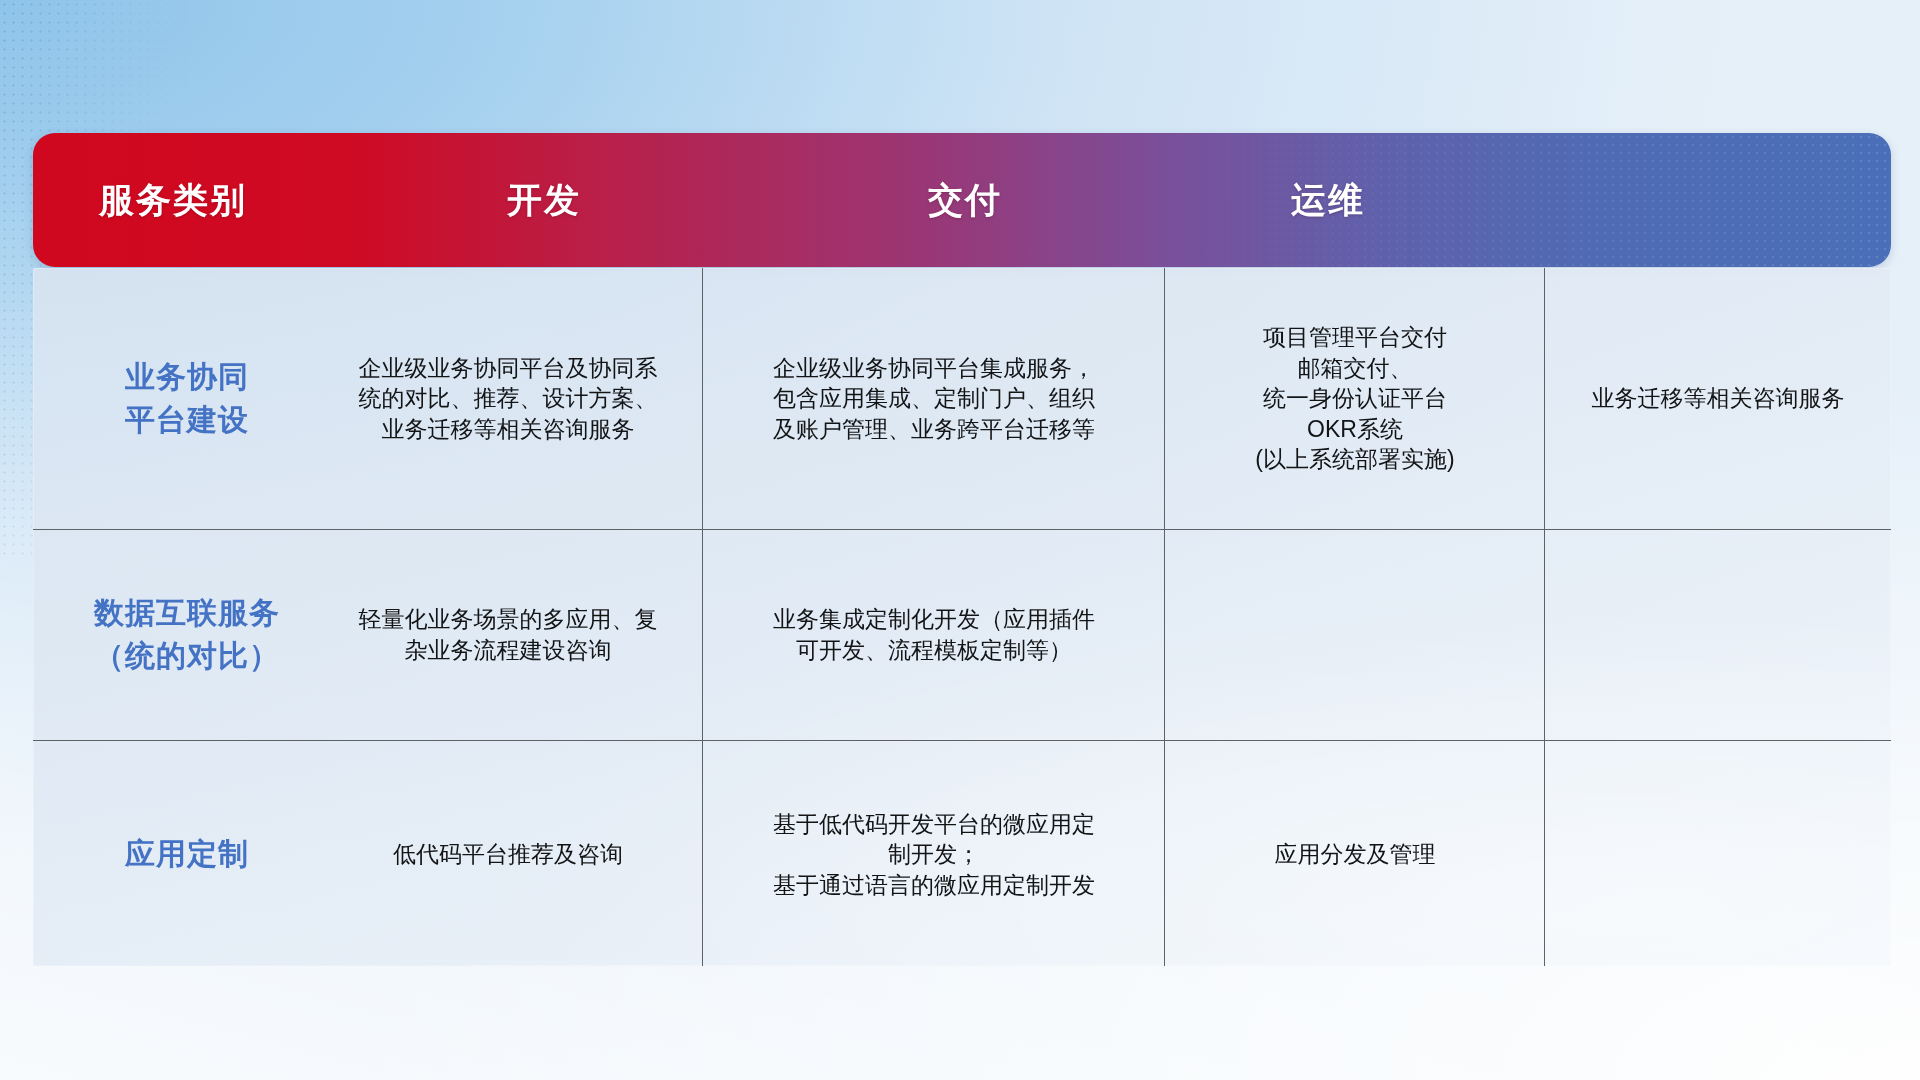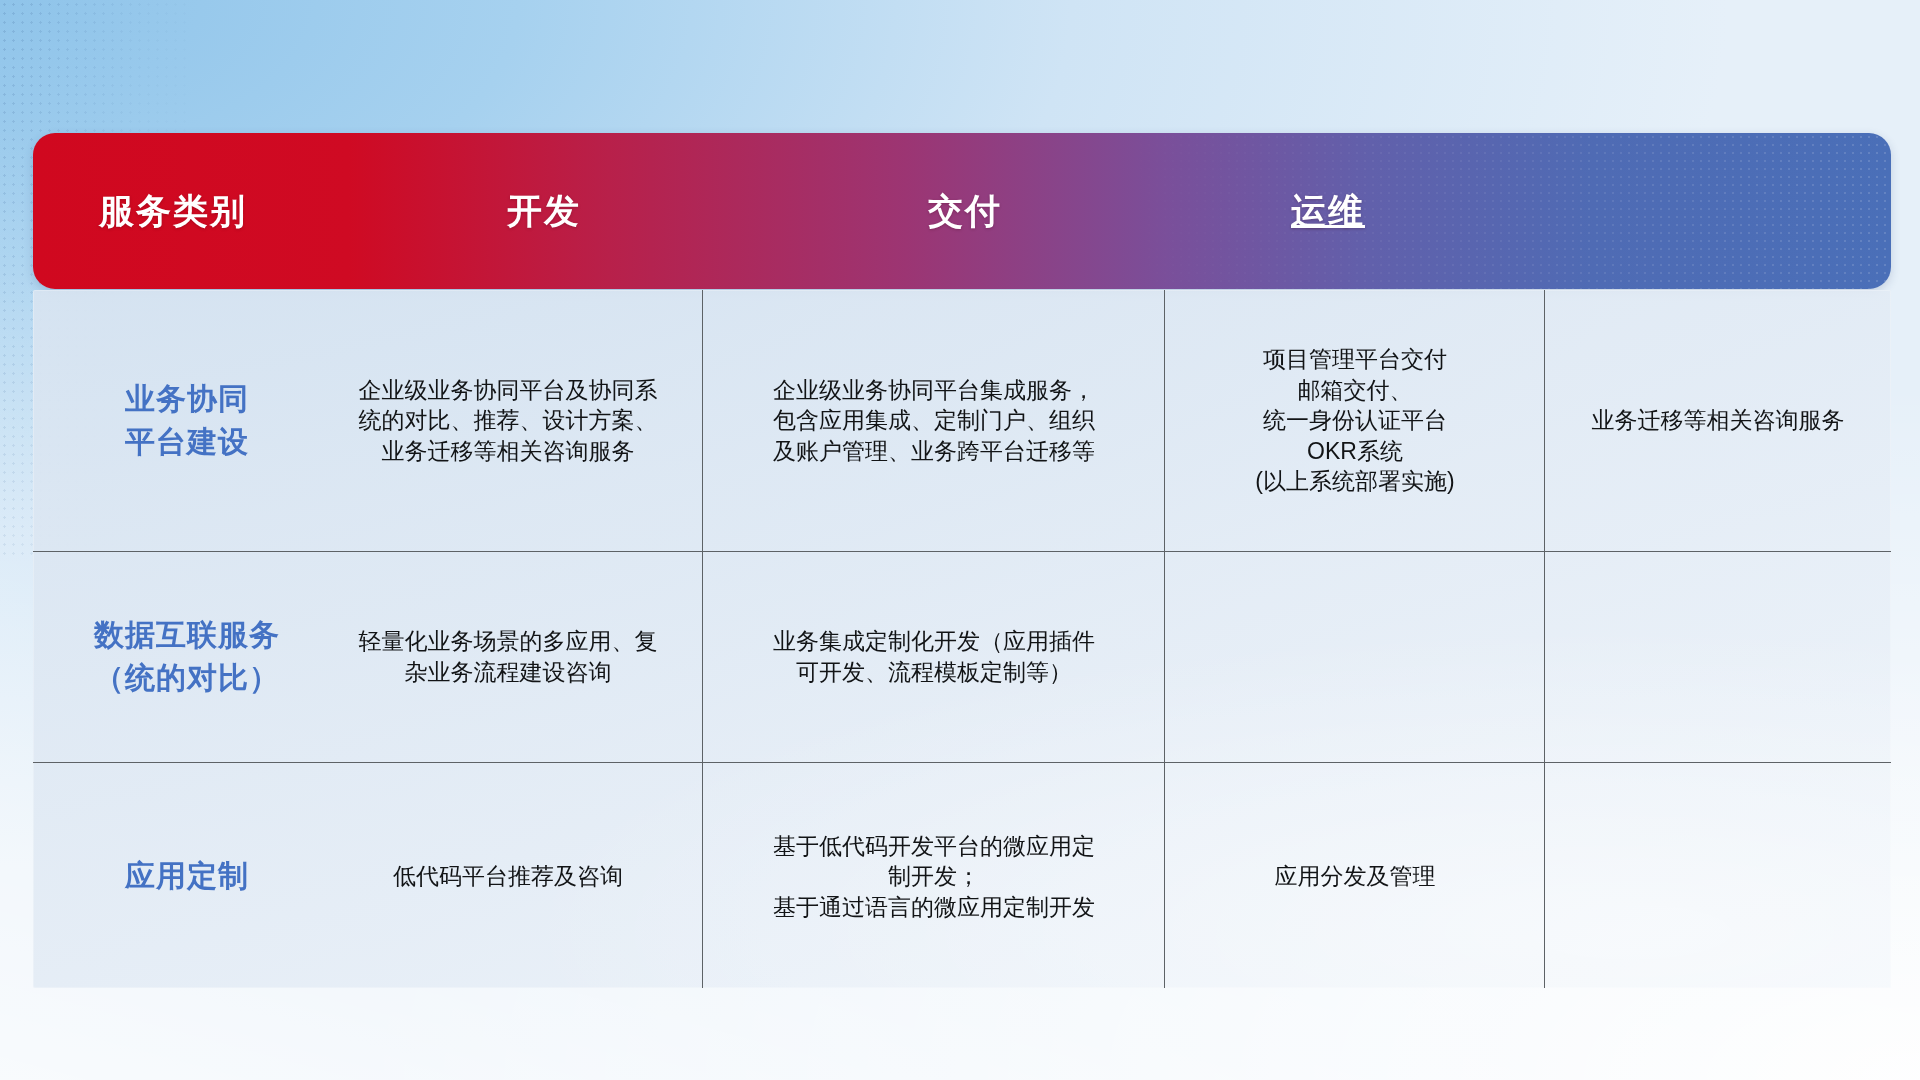--- a/index.html
+++ b/index.html
@@ -34,21 +34,21 @@
   
   #table-wrap{
     position:absolute;
     left:33px; top:133px;
     width:1858px; height:830px;
   }
 
   
   #header-row{
     position:relative;
-    height:156px;
+    height:134px;
     border-radius:22px;
     background:linear-gradient(90deg,
         #d0081f 0%,
         #cf0a23 17%,
         #b8204a 31%,
         #9c3573 47%,
         #7a4f9a 61%,
         #6160ab 72%,
         #4f6bb4 84%,
         #4a6fb8 100%);
@@ -127,21 +127,21 @@
   .c2{width:390px;flex:0 0 390px;}
   .c3{width:462px;flex:0 0 462px;}
   .c4{width:380px;flex:0 0 380px;}
   .c5{width:346px;flex:0 0 346px;}
 
   
   .h1{width:280px;flex:0 0 280px;}
   .h2{width:390px;flex:0 0 390px;}
   .h3{width:462px;flex:0 0 462px;}
   .h4{width:380px;flex:0 0 380px;}
-  .h5{width:346px;flex:0 0 346px;text-decoration:underline;}
+  .h5{width:346px;flex:0 0 346px;}
 
   
   .r1{height:261px;}
   .r2{height:210px;}
   .r3{height:227px;}
 </style>
 </head>
 <body>
 
 <div id="bg-base"></div>

